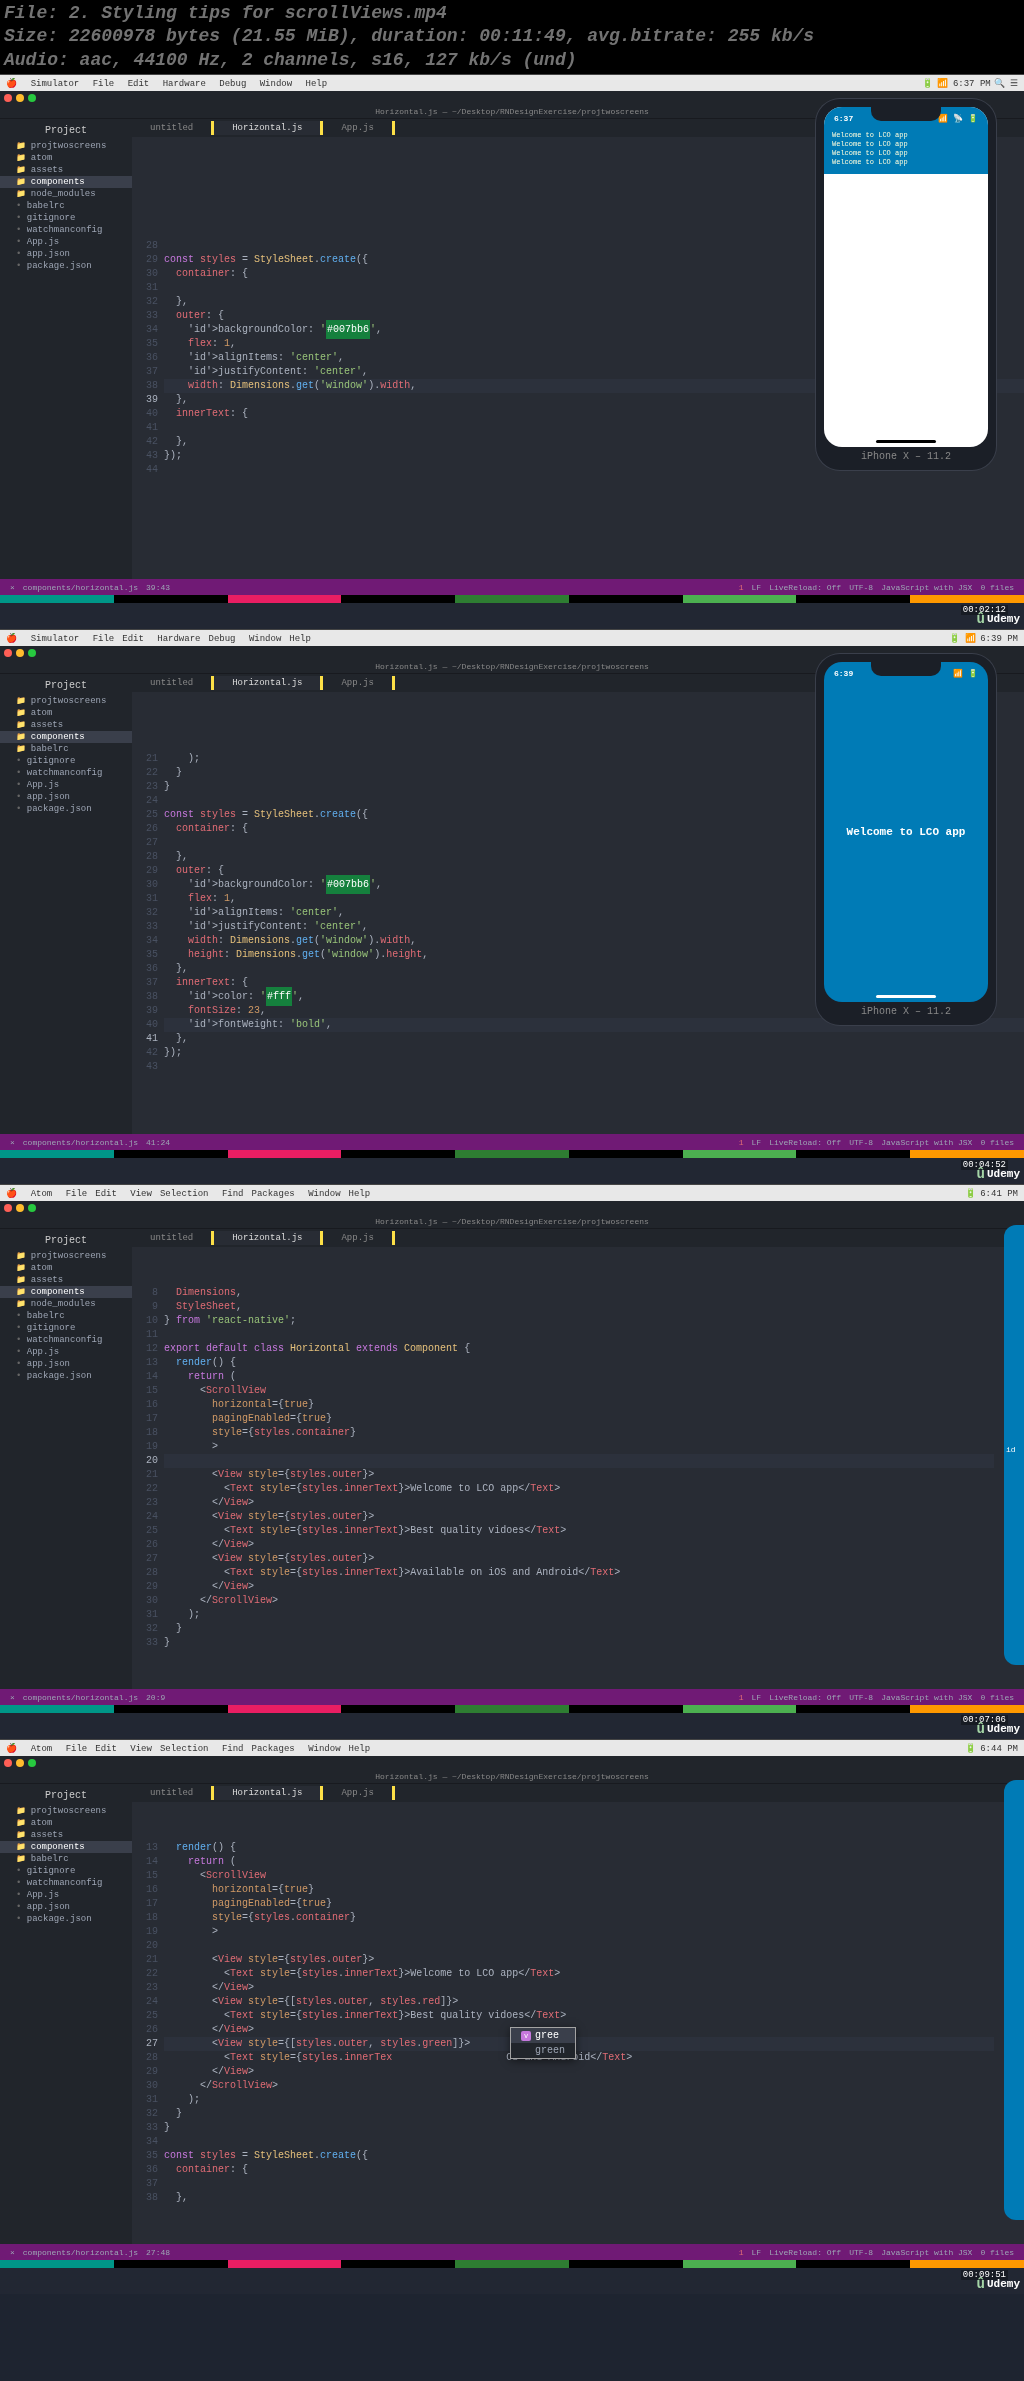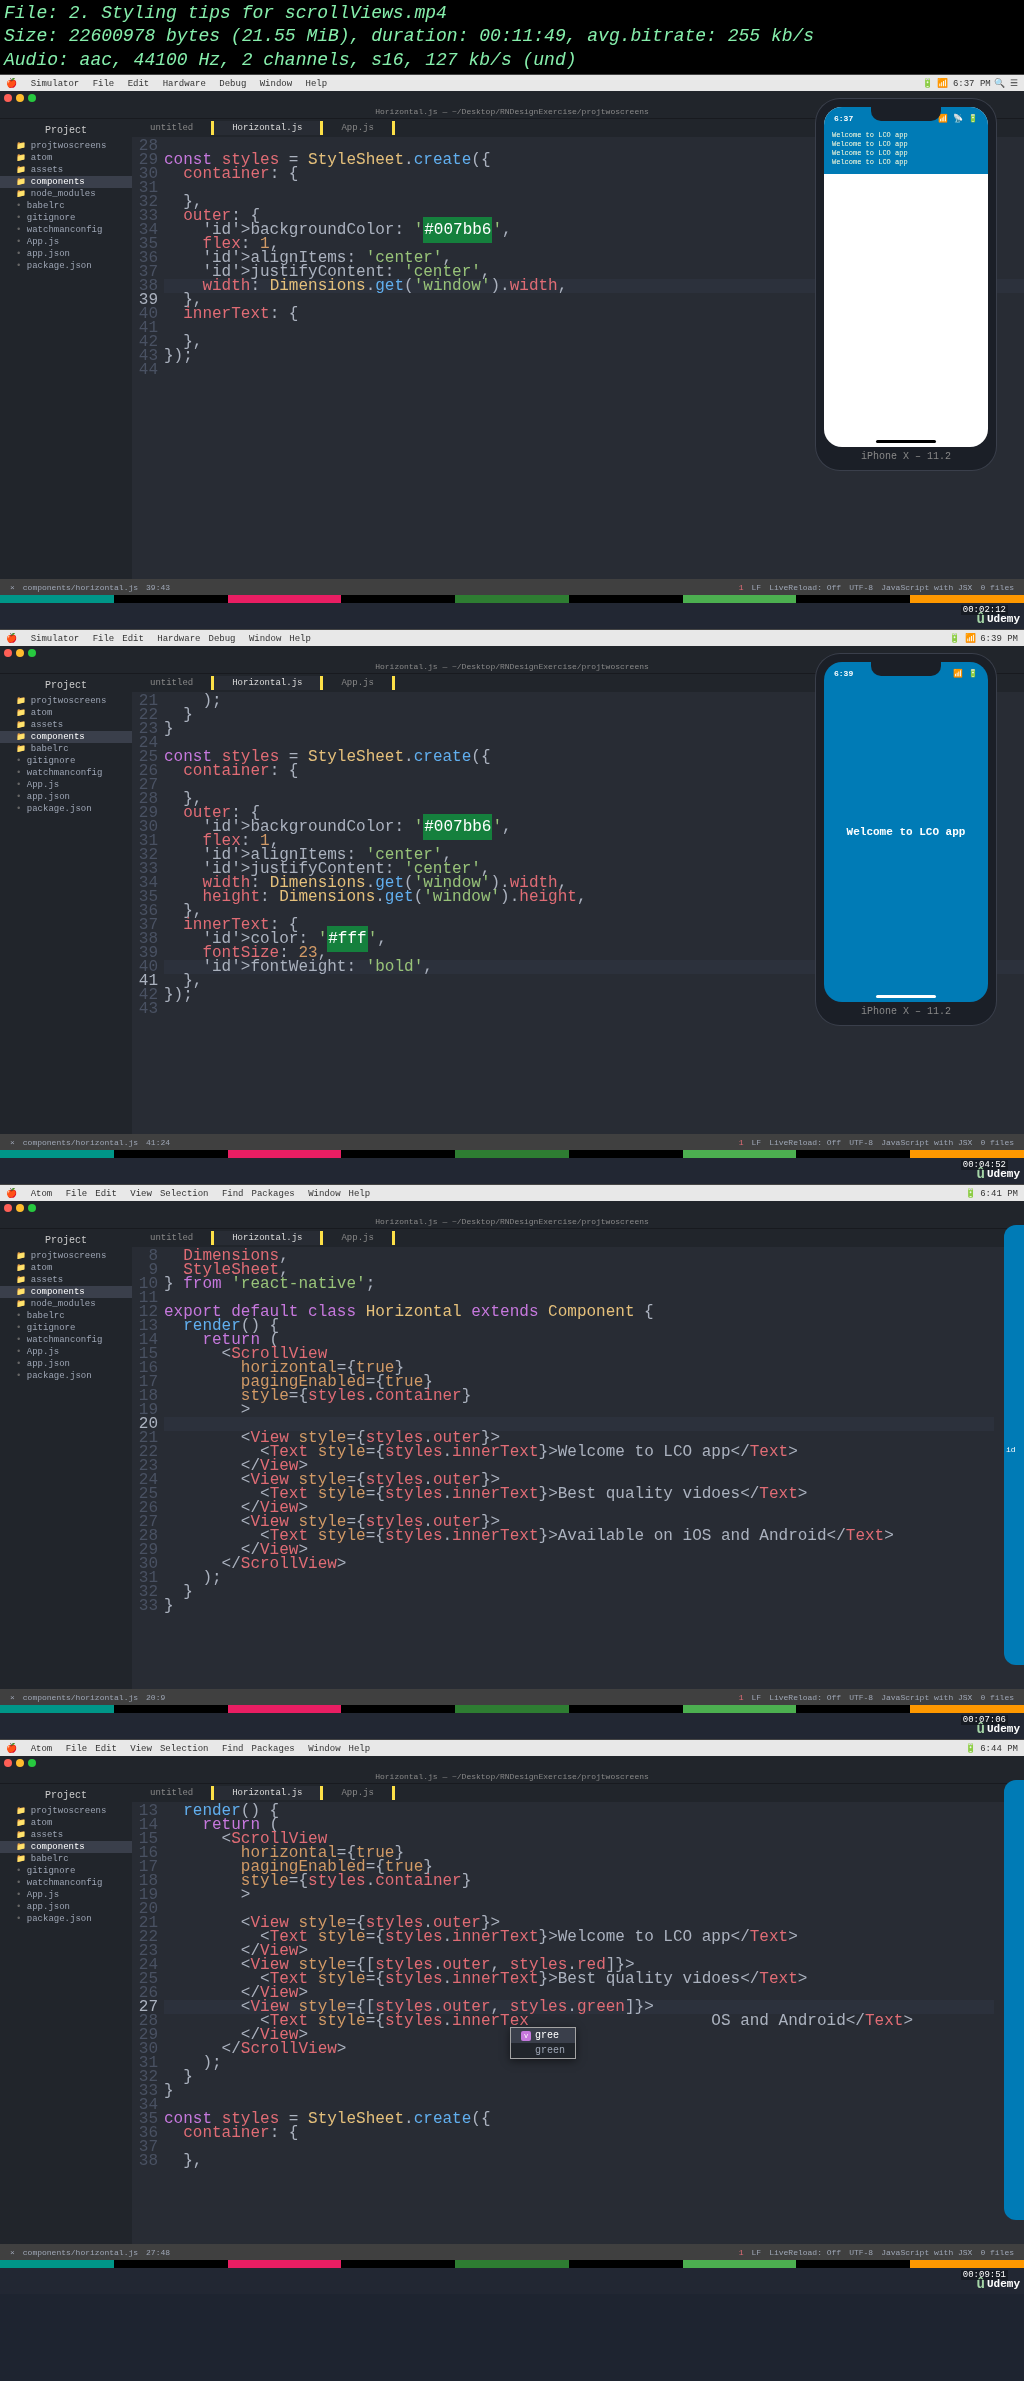--- a/index.html
+++ b/index.html
@@ -1,17 +1,17 @@
 <!DOCTYPE html>
 <html><head>
 <meta charset="utf-8">
 <style>
 * { margin:0; padding:0; box-sizing:border-box; font-family: Menlo, Monaco, "Courier New", monospace; }
 html,body { background:#1e2430; color:#ccc; width:1024px; }
-.file-meta { background:#000; color:#86efac; font-family: Arial, sans-serif; font-size:18px; font-style:italic; font-weight:normal; padding:2px 4px; line-height:1.3; }
+.file-meta { background:#000; color:#737373; font-family: Arial, sans-serif; font-size:18px; font-style:italic; font-weight:bold; padding:2px 4px; line-height:1.3; }
 .file-meta .row { white-space:pre; }
 
 .frame { position:relative; background:#222733; border-top:1px solid #444; }
 
 
 .mac-menu { height:16px; background:#e8e8e8; display:flex; align-items:center; font-size:9px; color:#333; padding:0 6px; justify-content:space-between; }
 .mac-menu .left span { margin-right:8px; }
 .mac-menu .right span { margin-left:4px; font-size:9px; }
 
 
@@ -28,42 +28,42 @@
 .atom-pathbar { height:14px; background:#21252b; color:#888; font-size:8px; display:flex; align-items:center; justify-content:center; border-bottom:1px solid #181a1f; }
 
 .atom-body { display:flex; }
 .sidebar { width:132px; background:#21252b; font-size:9px; color:#9da5b4; padding:4px 0; }
 .sidebar .hdr { text-align:center; color:#ccc; padding:2px 0 4px; font-size:10px; }
 .sidebar .item { padding:1px 6px 1px 16px; white-space:nowrap; overflow:hidden; }
 .sidebar .item.sel { background:#3a3f4b; color:#fff; }
 .sidebar .folder::before { content:"📁 "; font-size:8px; }
 .sidebar .file::before { content:"• "; color:#666; }
 
-.editor { flex:1; display:flex; background:#282c34; font-size:16px; line-height:14px; }
+.editor { flex:1; display:flex; background:#282c34; font-size:10px; line-height:14px;align-items:center; }
 .gutter { width:32px; text-align:right; color:#495162; padding:2px 6px 2px 0; }
 .gutter div { height:14px; }
 .gutter .curr { color:#abb2bf; }
 .code { flex:1; padding:2px 0; white-space:pre; color:#abb2bf; }
 .code .ln { height:14px; }
 .code .curr-ln { background:#2c313c; }
 
 
 .kw { color:#c678dd; }
 .id { color:#e06c75; }
 .prop { color:#e5c07b; }
 .str { color:#98c379; }
 .num { color:#d19a66; }
 .fn { color:#61afef; }
 .pn { color:#abb2bf; }
 .sel-hl { background:#15803d; color:#fff; padding:4px 1px; }
 .tag { color:#e06c75; }
 .attr { color:#d19a66; }
 
 
-.statusbar { height:16px; background:#404040; display:flex; align-items:center; justify-content:space-between; font-size:8px; color:#9da5b4; padding:0 6px; }
+.statusbar { height:16px; background:#701a75; display:flex; align-items:center; justify-content:space-between; font-size:8px; color:#9da5b4; padding:0 6px; }
 .statusbar .l span, .statusbar .r span { margin:0 4px; }
 .statusbar .warn { color:#e06c75; }
 
 
 .colorstrip { height:8px; display:flex; }
 .colorstrip div { flex:1; }
 
 
 .udemy { position:absolute; right:4px; bottom:2px; font-family:Arial; font-size:11px; font-weight:bold; color:#fff; display:flex; align-items:center; gap:2px; }
 .udemy .u { color:#a5d6a7; font-size:14px; }

